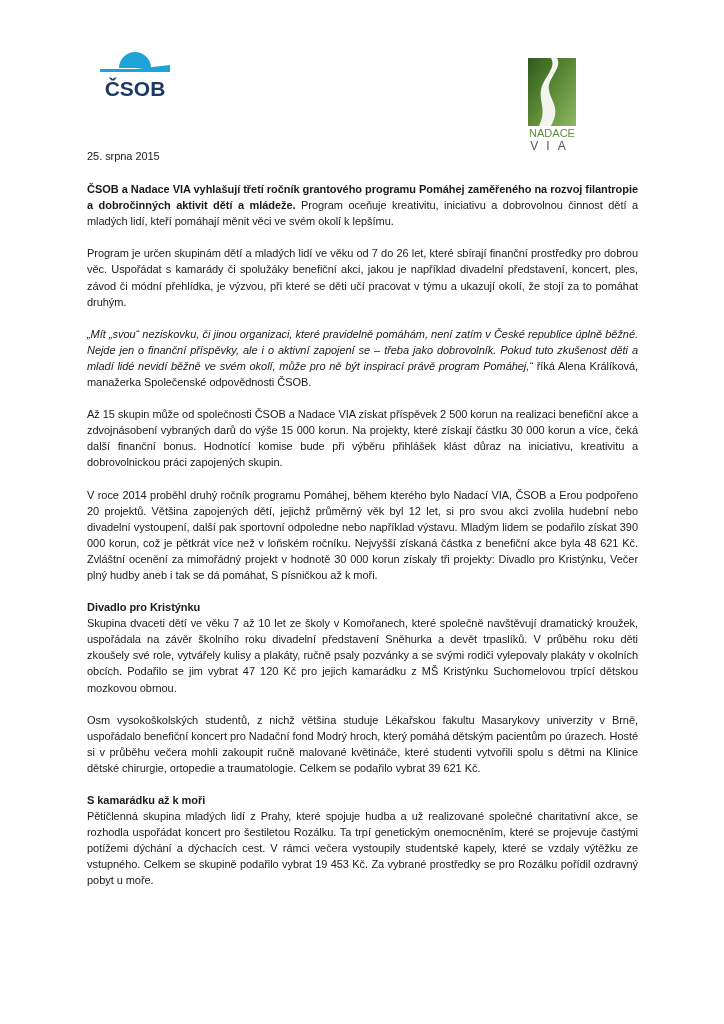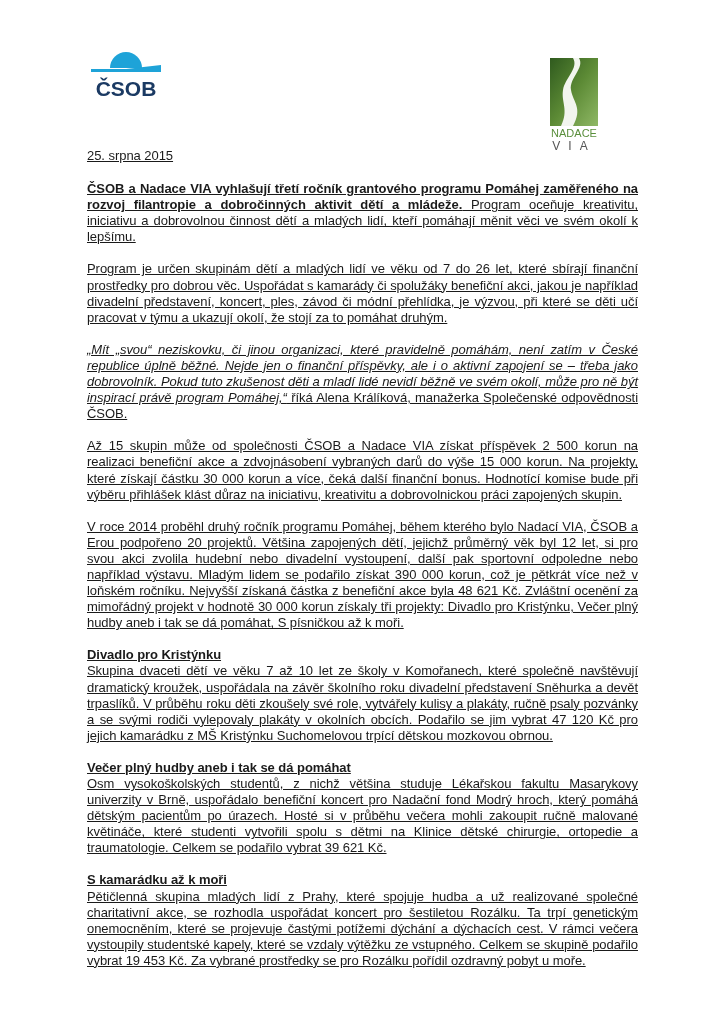--- a/index.html
+++ b/index.html
@@ -18,45 +18,44 @@
     .page {
       position: absolute;
       left: 0; top: 0;
       width: 724px;
       height: 1024px;
       background: #fff;
     }
     
     .csob-logo {
       position: absolute;
-      left: 89px;
+      left: 98px;
       top: 46px;
       width: 74px;
       height: 52px;
     }
     .csob-logo svg { display: block; }
     
     .via-logo {
       position: absolute;
-      left: 549px;
+      left: 527px;
       top: 58px;
       width: 50px;
       height: 96px;
     }
     .via-logo svg { display: block; }
 
     .content {
       position: absolute;
       left: 87px;
       top: 148px;
       width: 551px;
-      font-size: 13px;
+      font-size: 11px;
       line-height: 16.1px;
       letter-spacing: -0.05px;
-      text-decoration: underline;
     }
     .content p {
       margin: 0;
       text-align: justify;
     }
     .date { margin-bottom: 17px !important; }
     .para { margin-bottom: 16px !important; }
     .bold { font-weight: bold; margin-top: 16px; }
     .quote { font-style: italic; }
     .section-title {
@@ -110,21 +109,20 @@
     <p class="para">Až 15 skupin může od společnosti ČSOB a Nadace VIA získat příspěvek 2 500 korun na realizaci benefiční akce a zdvojnásobení vybraných darů do výše 15 000 korun. Na projekty, které získají částku 30 000 korun a více, čeká další finanční bonus. Hodnotící komise bude při výběru přihlášek klást důraz na iniciativu, kreativitu a dobrovolnickou práci zapojených skupin.</p>
 
     <p class="para">V roce 2014 proběhl druhý ročník programu Pomáhej, během kterého bylo Nadací VIA, ČSOB a Erou podpořeno 20 projektů. Většina zapojených dětí, jejichž průměrný věk byl 12 let, si pro svou akci zvolila hudební nebo divadelní vystoupení, další pak sportovní odpoledne nebo například výstavu. Mladým lidem se podařilo získat 390 000 korun, což je pětkrát více než v loňském ročníku. Nejvyšší získaná částka z benefiční akce byla 48 621 Kč. Zvláštní ocenění za mimořádný projekt v hodnotě 30 000 korun získaly tři projekty: Divadlo pro Kristýnku, Večer plný hudby aneb i tak se dá pomáhat, S písničkou až k moři.</p>
 
     <div class="section">
       <p class="section-title">Divadlo pro Kristýnku</p>
       <p>Skupina dvaceti dětí ve věku 7 až 10 let ze školy v Komořanech, které společně navštěvují dramatický kroužek, uspořádala na závěr školního roku divadelní představení Sněhurka a devět trpaslíků. V průběhu roku děti zkoušely své role, vytvářely kulisy a plakáty, ručně psaly pozvánky a se svými rodiči vylepovaly plakáty v okolních obcích. Podařilo se jim vybrat 47 120 Kč pro jejich kamarádku z MŠ Kristýnku Suchomelovou trpící dětskou mozkovou obrnou.</p>
     </div>
 
     <div class="section">
-      <p class="section-title">Večer plný hudby aneb i tak se dá pomáhat</p>
       <p>Osm vysokoškolských studentů, z nichž většina studuje Lékařskou fakultu Masarykovy univerzity v Brně, uspořádalo benefiční koncert pro Nadační fond Modrý hroch, který pomáhá dětským pacientům po úrazech. Hosté si v průběhu večera mohli zakoupit ručně malované květináče, které studenti vytvořili spolu s dětmi na Klinice dětské chirurgie, ortopedie a traumatologie. Celkem se podařilo vybrat 39 621 Kč.</p>
     </div>
 
     <div class="section">
       <p class="section-title">S kamarádku až k moři</p>
       <p>Pětičlenná skupina mladých lidí z Prahy, které spojuje hudba a už realizované společné charitativní akce, se rozhodla uspořádat koncert pro šestiletou Rozálku. Ta trpí genetickým onemocněním, které se projevuje častými potížemi dýchání a dýchacích cest. V rámci večera vystoupily studentské kapely, které se vzdaly výtěžku ze vstupného. Celkem se skupině podařilo vybrat 19 453 Kč. Za vybrané prostředky se pro Rozálku pořídil ozdravný pobyt u moře.</p>
     </div>
   </div>
 </div>
 

